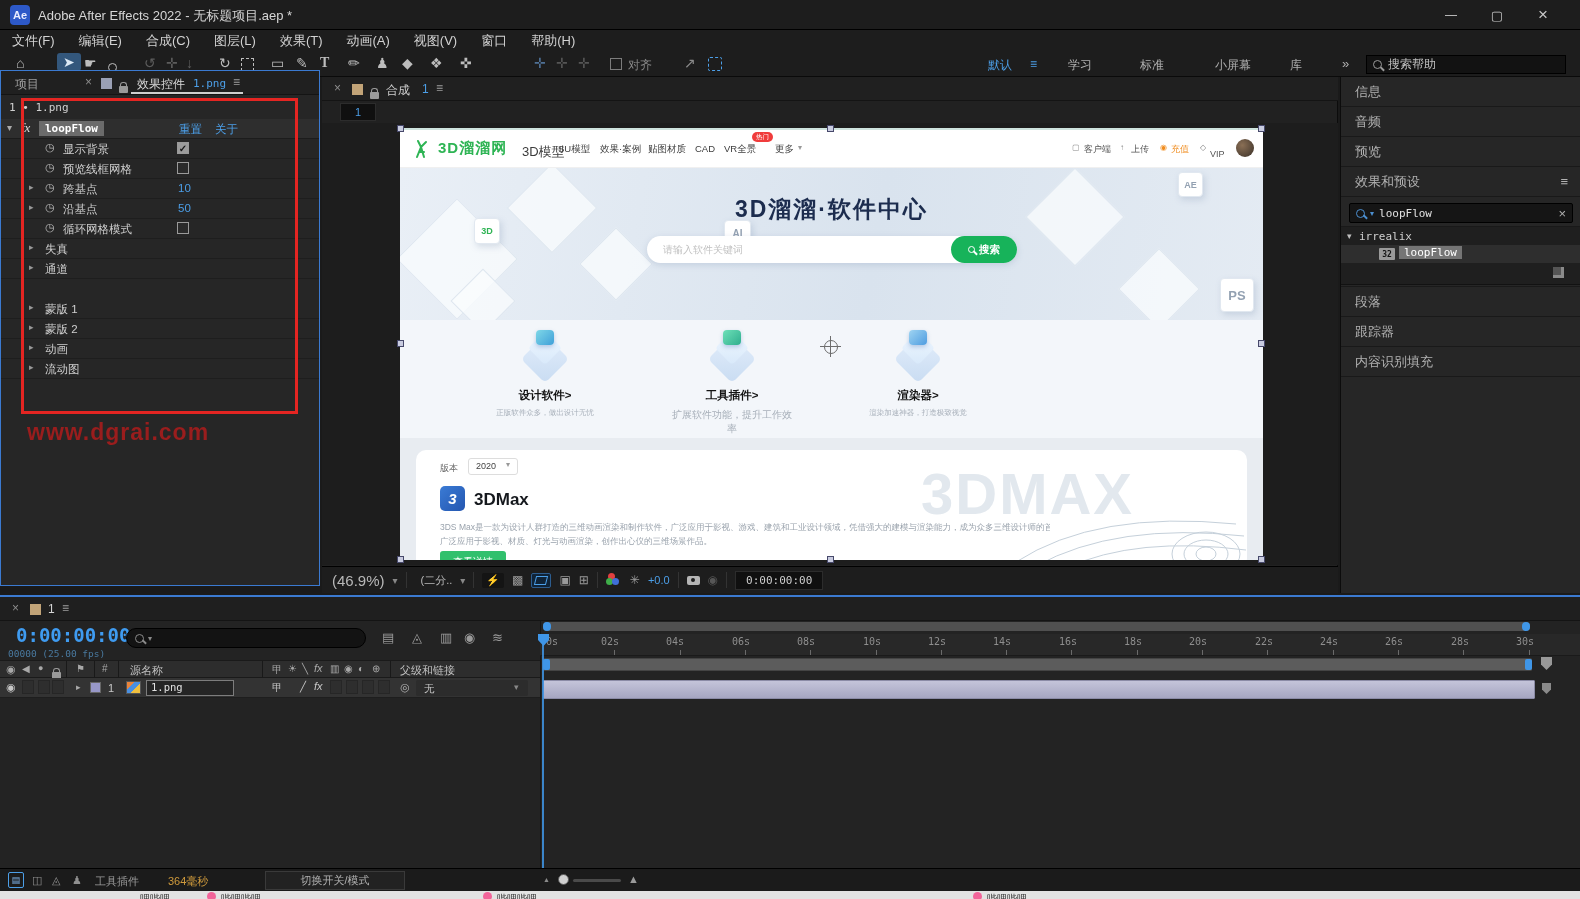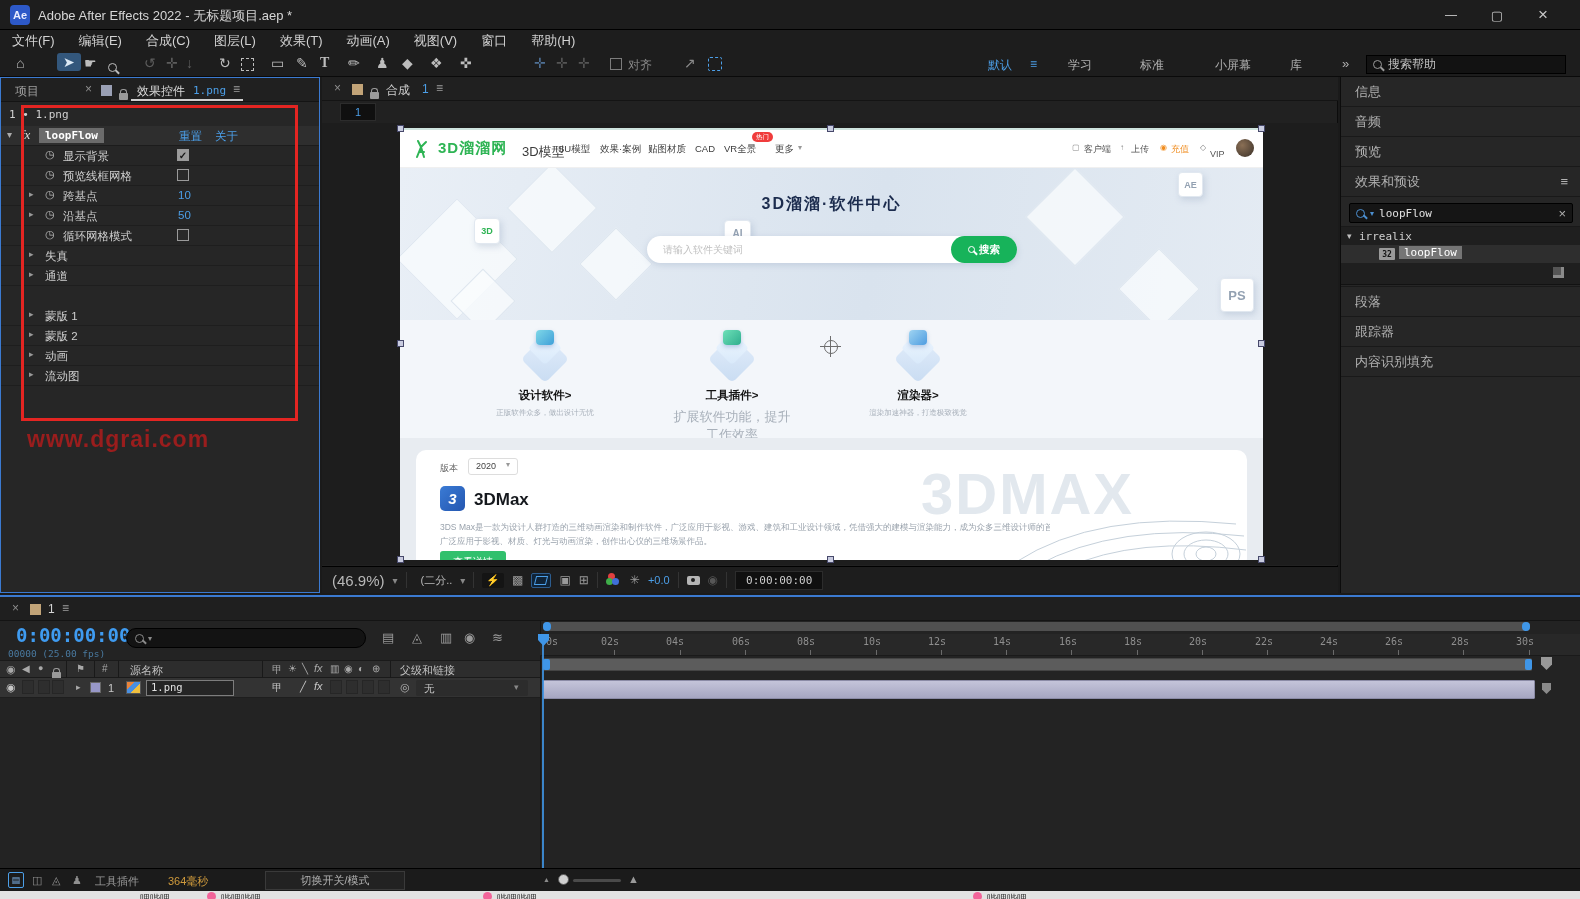--- a/index.html
+++ b/index.html
@@ -94,21 +94,21 @@
     <span class="a" style="left:1140px;top:5px;font-size:12px;color:#b0b0b0">标准</span>
     <span class="a" style="left:1215px;top:5px;font-size:12px;color:#b0b0b0">小屏幕</span>
     <span class="a" style="left:1290px;top:5px;font-size:12px;color:#b0b0b0">库</span>
     <span class="a" style="left:1342px;top:4px;font-size:13px;color:#b0b0b0">»</span>
     <div class="a" style="left:1366px;top:3px;width:200px;height:19px;background:#121212;border:1px solid #000;display:flex;align-items:center;padding-left:6px;gap:6px">
       <span class="mag" style="color:#9a9a9a"></span>
       <span style="font-size:12px;color:#c0c0c0">搜索帮助</span>
     </div>
   </div>
 
-  <div class="a" style="left:0;top:77px;width:320px;height:516px;background:#262626;border:1px solid #3b7ad1">
+  <div class="a" style="left:0;top:70px;width:320px;height:516px;background:#262626;border:1px solid #3b7ad1">
     <div class="a" style="left:0;top:0;width:318px;height:24px;background:#202020;border-bottom:1px solid #141414">
       <span class="a" style="left:14px;top:5px;font-size:12px;color:#9e9e9e">项目</span>
       <span class="a tabx" style="left:84px;top:4px">×</span>
       <span class="a chip" style="left:100px;top:7px;background:#9aa0b5"></span>
       <span class="a lockic" style="left:118px;top:11px"></span>
       <span class="a" style="left:136px;top:5px;font-size:12px;color:#dadada">效果控件</span>
       <span class="a mono" style="left:192px;top:6px;font-size:11px;color:#4c9fe8">1.png</span>
       <span class="a" style="left:232px;top:4px;color:#9e9e9e">≡</span>
       <span class="a" style="left:130px;top:21px;width:112px;height:2px;background:#cfcfcf"></span>
     </div>
@@ -224,21 +224,21 @@
         <div class="cube" style="left:14px;top:48px;width:86px;height:86px"></div>
         <div class="cube" style="left:120px;top:8px;width:64px;height:64px"></div>
         <div class="cube" style="left:190px;top:70px;width:52px;height:52px"></div>
         <div class="cube" style="left:60px;top:110px;width:46px;height:46px"></div>
         <div class="cube" style="left:640px;top:14px;width:70px;height:70px"></div>
         <div class="cube" style="left:730px;top:92px;width:58px;height:58px"></div>
         <div class="lcube" style="left:74px;top:50px;width:26px;height:26px;font-size:9px;color:#2eb454">3D</div>
         <div class="lcube" style="left:324px;top:52px;width:27px;height:27px;font-size:10px">AI</div>
         <div class="lcube" style="left:778px;top:4px;width:25px;height:25px;font-size:9px">AE</div>
         <div class="lcube" style="left:820px;top:110px;width:34px;height:34px;font-size:13px">PS</div>
-        <div class="a" style="left:0;top:26px;width:863px;text-align:center;font-size:16px;font-weight:800;color:#1c2c4e;letter-spacing:2px">3D溜溜·软件中心</div>
+        <div class="a" style="left:0;top:26px;width:863px;text-align:center;font-size:23px;font-weight:800;color:#1c2c4e;letter-spacing:2px">3D溜溜·软件中心</div>
         <div class="a" style="left:247px;top:68px;width:370px;height:27px;background:#fff;border-radius:14px;box-shadow:0 2px 6px rgba(120,140,170,.25)">
           <span class="a" style="left:16px;top:7px;font-size:10px;color:#c2c2c2">请输入软件关键词</span>
           <span class="a" style="left:304px;top:0;width:66px;height:27px;background:#17b35a;border-radius:14px;display:flex;align-items:center;justify-content:center;gap:4px">
             <span class="mag" style="color:#fff;width:7px;height:7px"></span>
             <span style="color:#fff;font-size:10.5px;font-weight:bold">搜索</span>
           </span>
         </div>
       </div>
 
       <div class="a" style="left:0;top:190px;width:863px;height:118px;background:#f3f6fa">
@@ -247,21 +247,21 @@
           <div class="cat-mid" style="left:48px;top:10px"></div>
           <div class="gem" style="left:51px;top:4px;background:linear-gradient(135deg,#7fd8e8,#3f9fd8)"></div>
           <div class="a" style="left:0;top:62px;width:120px;font-size:11.5px;font-weight:700;color:#141414">设计软件&gt;</div>
           <div class="a" style="left:0;top:82px;width:120px;font-size:7.5px;color:#a8b0ba">正版软件众多，做出设计无忧</div>
         </div>
         <div class="a" style="left:272px;top:6px;width:120px;height:108px;text-align:center">
           <div class="cat-base" style="left:43px;top:16px"></div>
           <div class="cat-mid" style="left:48px;top:10px"></div>
           <div class="gem" style="left:51px;top:4px;background:linear-gradient(135deg,#6ee0b8,#2fae8e)"></div>
           <div class="a" style="left:0;top:62px;width:120px;font-size:11.5px;font-weight:700;color:#141414">工具插件&gt;</div>
-          <div class="a" style="left:0;top:82px;width:120px;font-size:13px;color:#a8b0ba">扩展软件功能，提升工作效率</div>
+          <div class="a" style="left:0;top:82px;width:120px;font-size:10px;color:#a8b0ba">扩展软件功能，提升工作效率</div>
         </div>
         <div class="a" style="left:458px;top:6px;width:120px;height:108px;text-align:center">
           <div class="cat-base" style="left:43px;top:16px"></div>
           <div class="cat-mid" style="left:48px;top:10px"></div>
           <div class="gem" style="left:51px;top:4px;background:linear-gradient(135deg,#9fd4f2,#4e9ce0)"></div>
           <div class="a" style="left:0;top:62px;width:120px;font-size:11.5px;font-weight:700;color:#141414">渲染器&gt;</div>
           <div class="a" style="left:0;top:82px;width:120px;font-size:7.5px;color:#a8b0ba">渲染加速神器，打造极致视觉</div>
         </div>
       </div>
 

